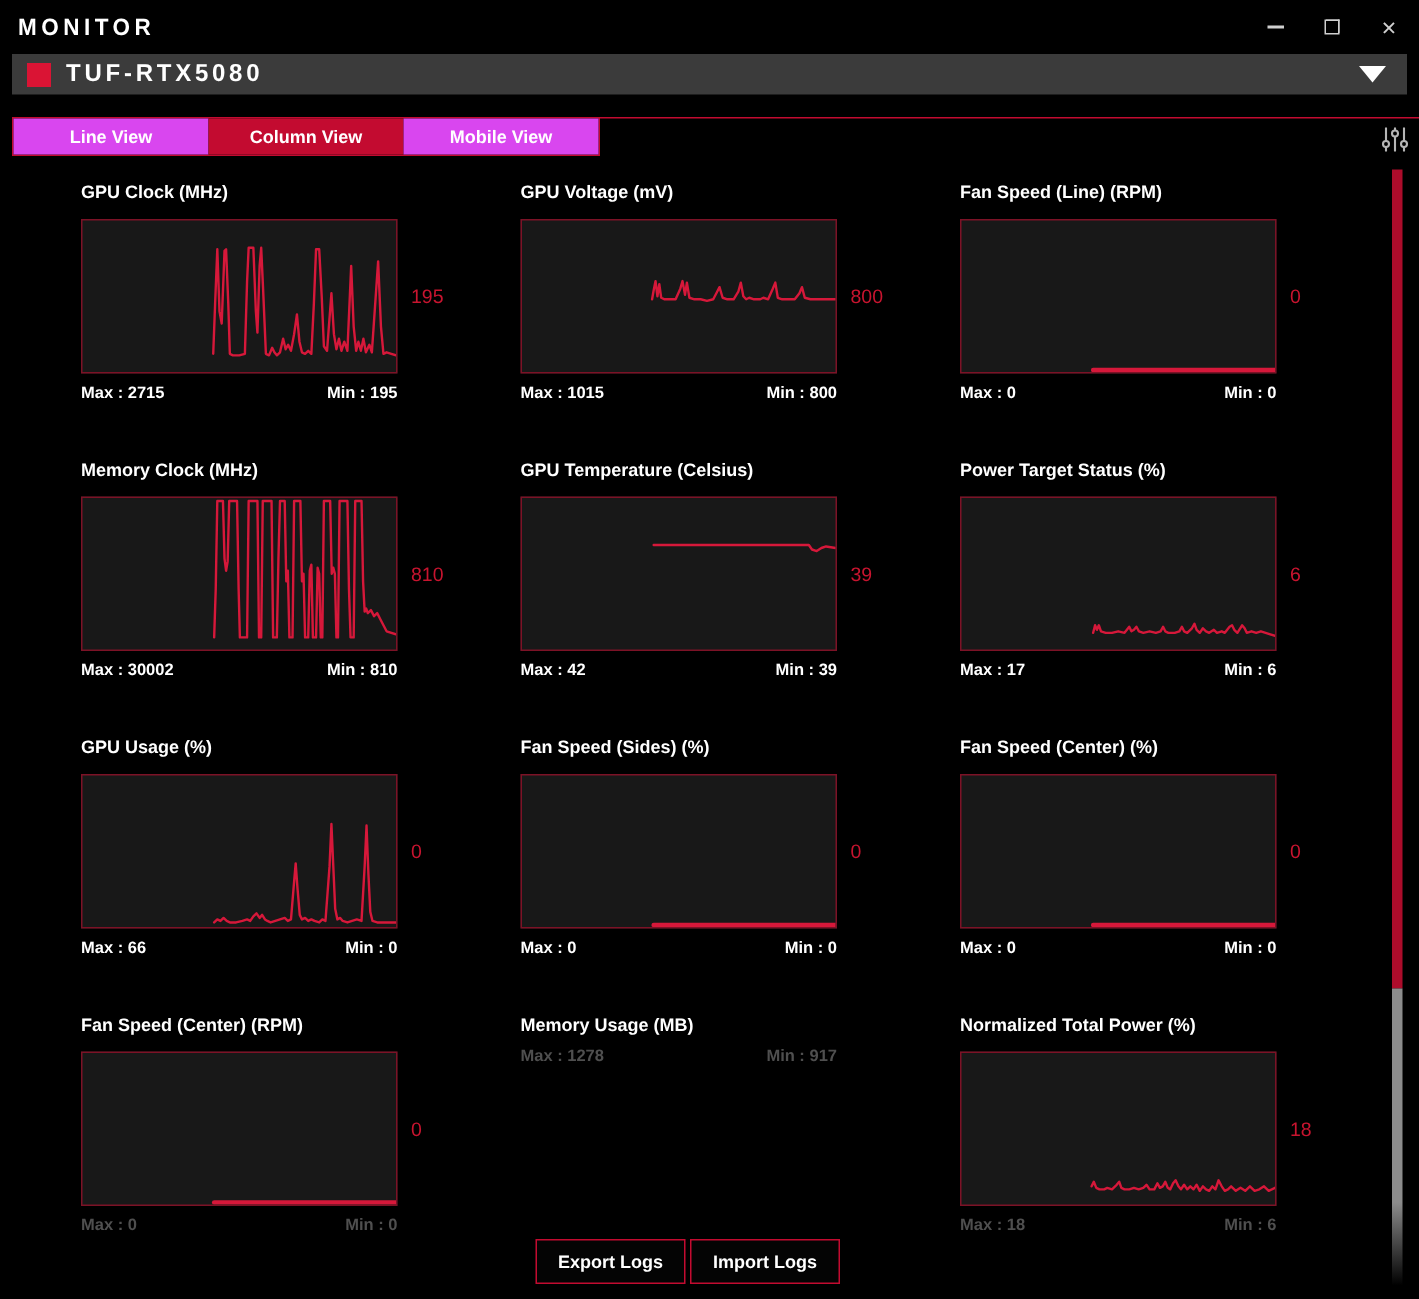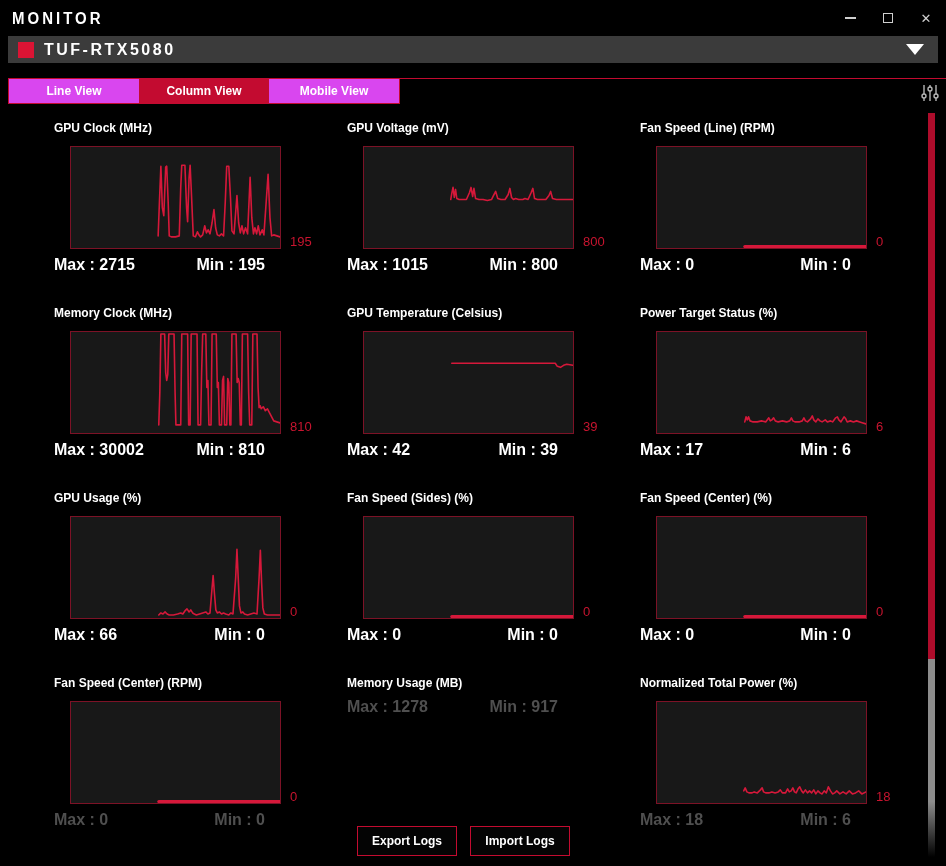--- a/index.html
+++ b/index.html
@@ -35,31 +35,31 @@
   .tab{width:130px;height:24px;line-height:24px;text-align:center;font-size:12px;font-weight:700;color:#fff;background:#d946ef;cursor:pointer;}
   .tab.active{background:var(--accent);}
   .tab-line-ext{flex:1;border-top:1px solid var(--accent);height:0;}
 
   .filter-icon{position:absolute;top:84px;right:6px;width:20px;height:18px;cursor:pointer;}
 
   
   .grid{position:absolute;top:105px;left:54px;display:grid;grid-template-columns:repeat(3,293px);grid-auto-rows:185px;}
   .card{padding-top:16px;}
   .card-title{font-size:12px;font-weight:700;color:#fff;height:15px;line-height:15px;}
-  .chart-row{display:flex;align-items:flex-end;margin-top:10px;margin-left:16px;}
+  .chart-row{display:flex;align-items:center;margin-top:10px;}
   .chart-box{width:211px;height:103px;background:var(--chart-bg);border:1px solid var(--chart-border);flex:none;}
   .spark{display:block;width:100%;height:100%;}
   .spark polyline{fill:none;stroke:var(--line);stroke-width:1.6;stroke-linejoin:round;stroke-linecap:round;}
   .spark polyline.thick{stroke-width:3;}
   .current-value{margin-left:9px;font-size:13px;font-weight:400;color:var(--value-red);}
-  .maxmin{width:211px;display:flex;justify-content:space-between;margin-top:7px;font-size:16px;font-weight:700;color:#fff;}
+  .maxmin{width:211px;display:flex;justify-content:space-between;margin-top:7px;font-size:11px;font-weight:700;color:#fff;}
   .card.dimmed .maxmin{color:var(--dim);}
 
   
-  .bottom-buttons{position:absolute;left:357px;bottom:10px;display:flex;gap:13px;}
+  .bottom-buttons{position:absolute;left:357px;bottom:10px;display:flex;gap:3px;}
   .log-btn{width:100px;height:30px;background:#040404;border:1px solid var(--accent);color:#fff;font-size:12px;font-weight:700;font-family:inherit;cursor:pointer;}
 
   
   .scrollbar{position:absolute;top:113px;right:11px;width:7px;height:744px;}
   .scroll-thumb{position:absolute;top:0;left:0;width:7px;height:546px;background:var(--scroll-red);cursor:pointer;}
   .scroll-track-rest{position:absolute;top:546px;left:0;width:7px;height:198px;
     background:linear-gradient(to bottom,var(--scroll-gray) 0%,var(--scroll-gray) 72%,rgba(140,140,140,0) 100%);}
 </style>
 </head>
 <body>

